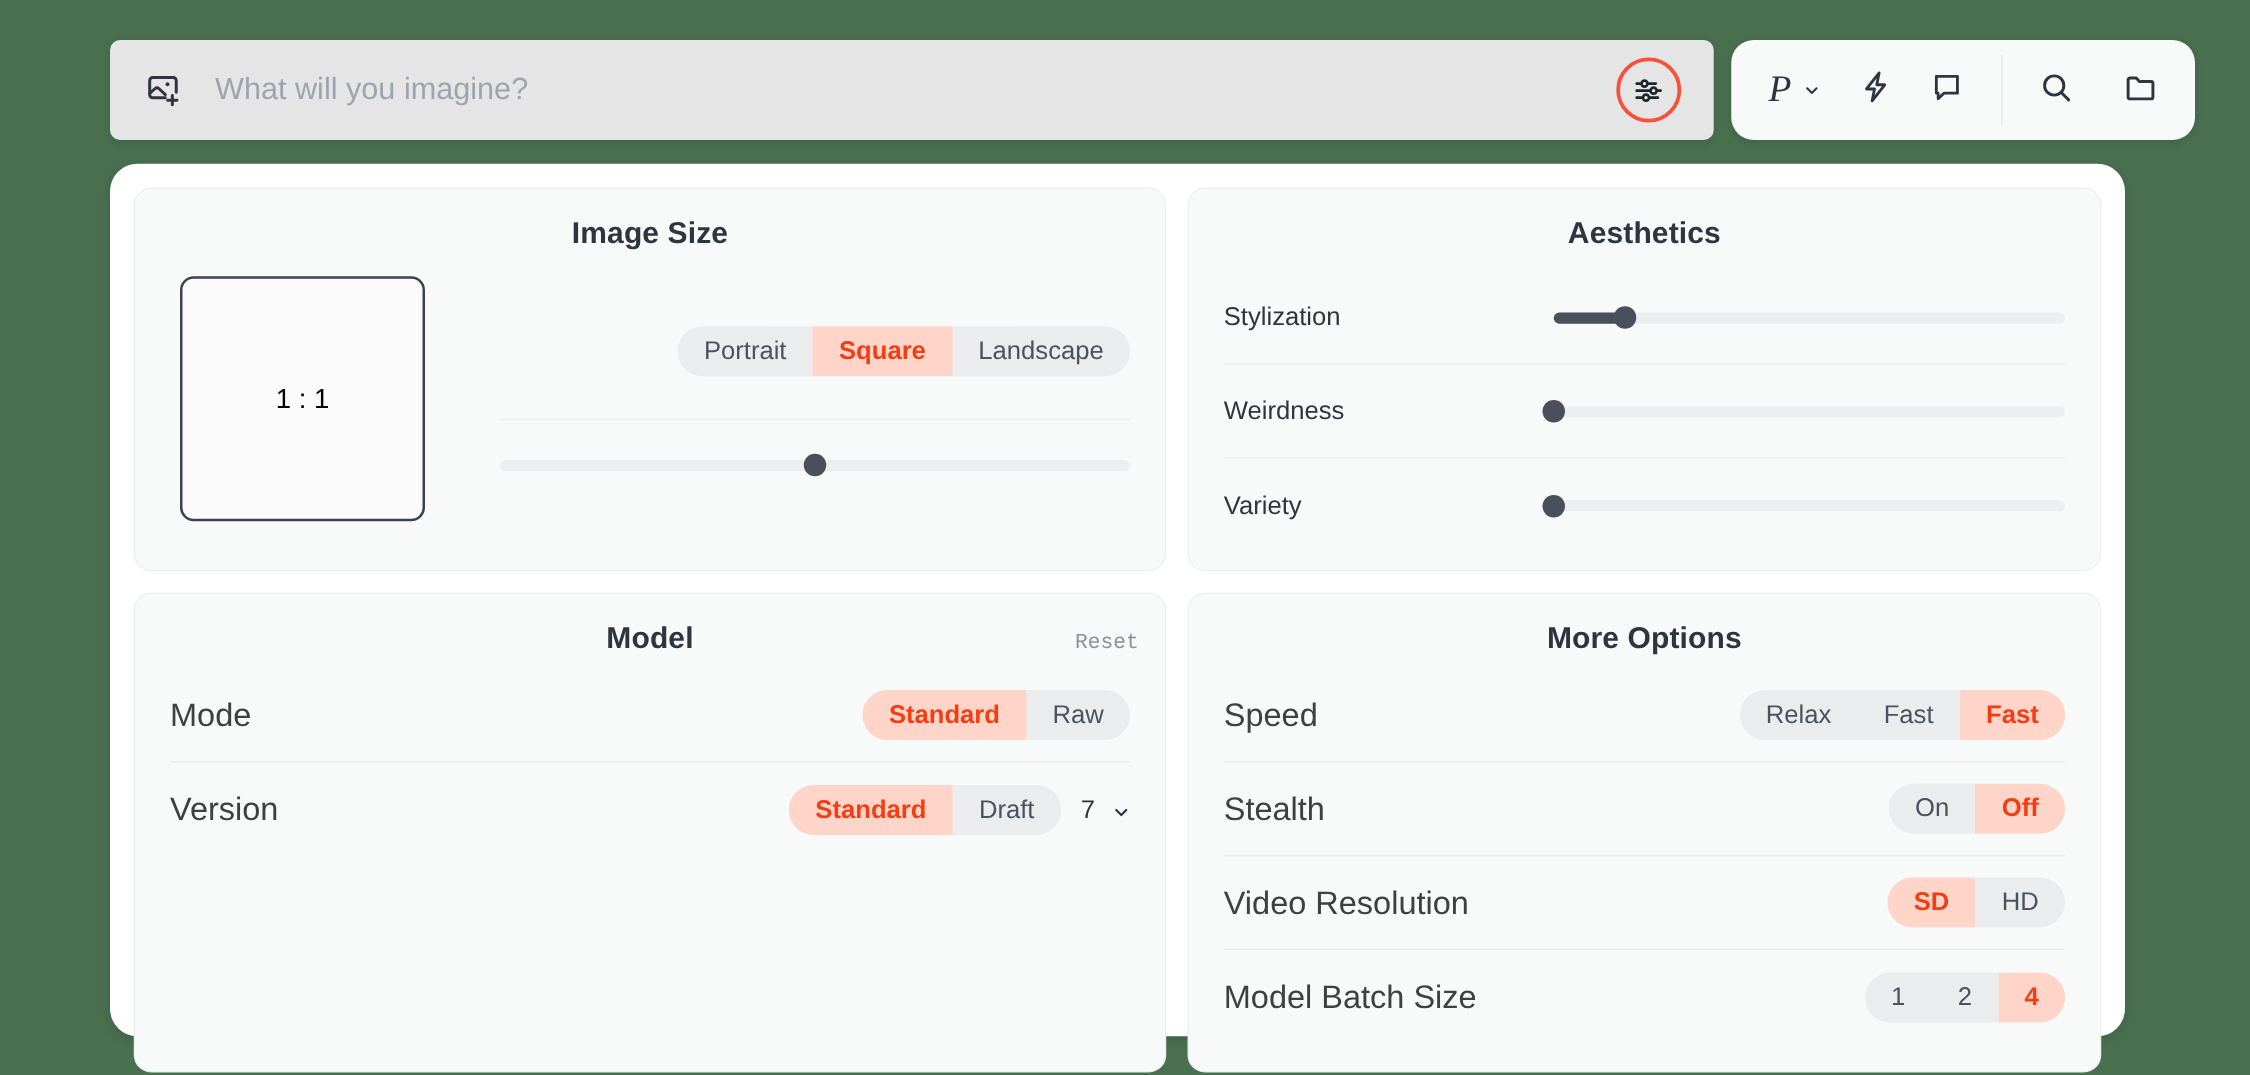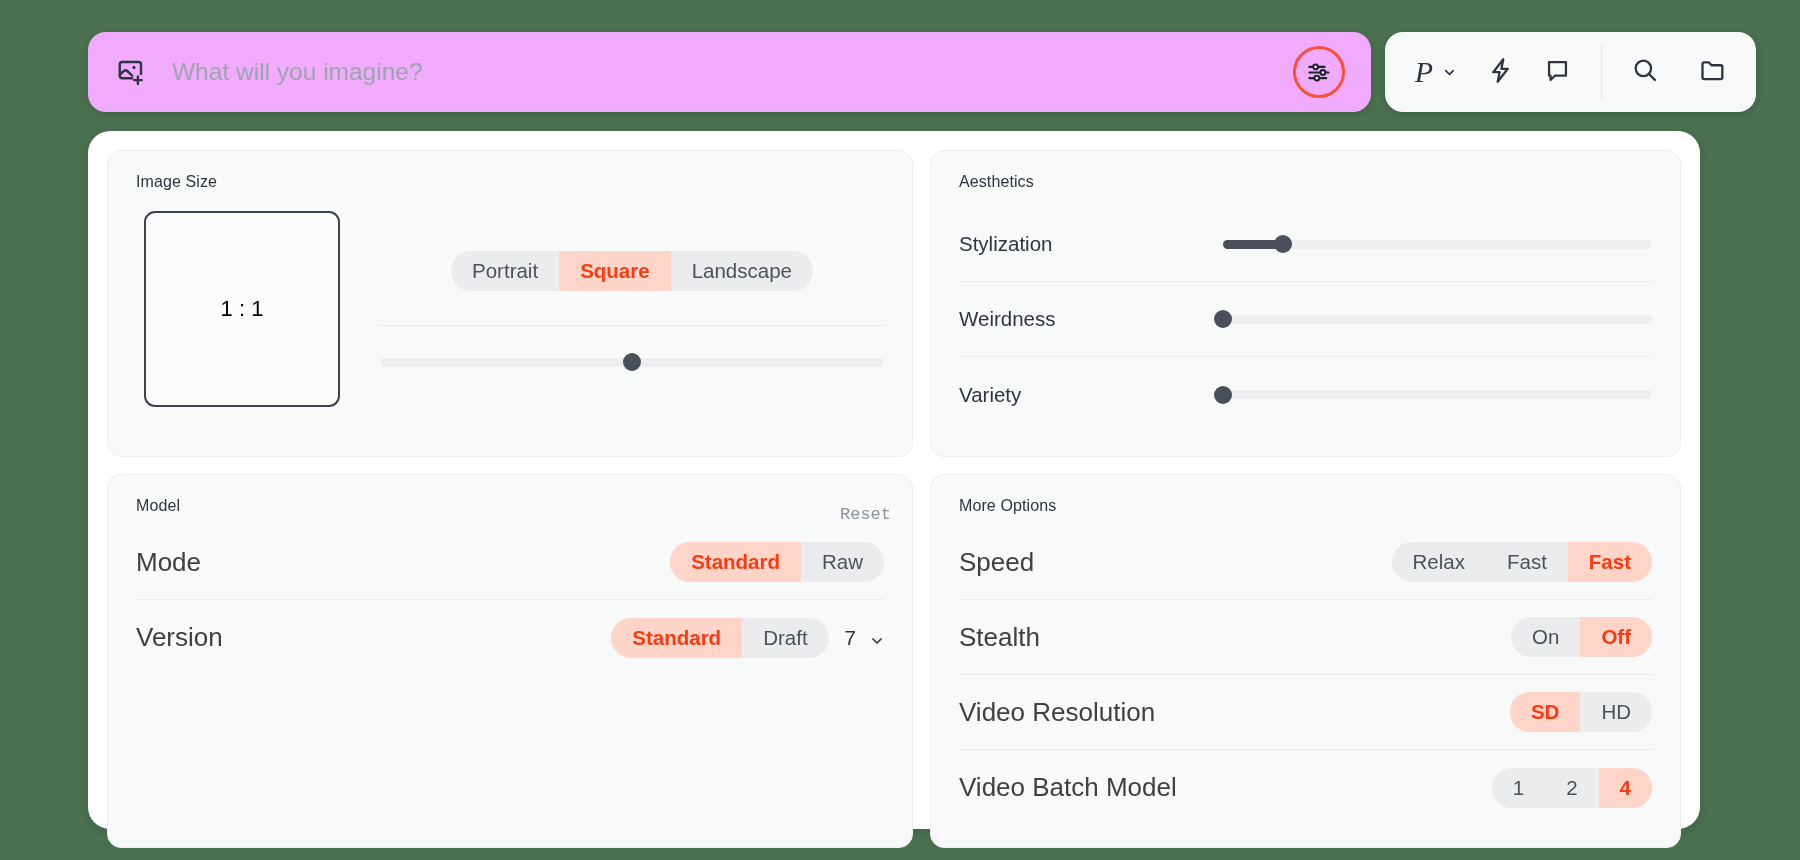--- a/index.html
+++ b/index.html
@@ -29,22 +29,22 @@
     left: 88px;
     top: 32px;
     display: flex;
     align-items: stretch;
     gap: 14px;
   }
 
   .prompt-bar {
     width: 1283px;
     height: 80px;
-    background: #f0abfc;
-    border-radius: 18px;
+    background: #e5e5e5;
+    border-radius: 8px;
     display: flex;
     align-items: center;
     padding: 0 16px 0 26px;
     box-shadow: 0 2px 7px rgba(0,0,0,0.13);
   }
 
   .prompt-img-icon {
     width: 34px;
     height: 34px;
     flex: 0 0 34px;
@@ -144,23 +144,24 @@
 
   .card {
     background: #f8f9f9;
     border: 1px solid #eceef0;
     border-radius: 14px;
     padding: 22px 28px;
     position: relative;
   }
 
   .card-title {
-    font-size: 16px;
-    color: #2f3440;
-    font-weight: 400;
+    text-align: center;
+    font-size: 24px;
+    color: #2f3440;
+    font-weight: 700;
     letter-spacing: 0.1px;
   }
 
   .reset-link {
     position: absolute;
     right: 21px;
     top: 30px;
     font-size: 17px;
     color: #8c929c;
     cursor: pointer;
@@ -183,25 +184,25 @@
     background: #fbfbfb;
     display: flex;
     align-items: center;
     justify-content: center;
     font-size: 22px;
     color: #000000;
   }
 
   .size-right {
     flex: 1 1 auto;
-    padding-left: 40px;
+    padding-left: 60px;
     padding-top: 40px;
     display: flex;
     flex-direction: column;
-    align-items: center;
+    align-items: flex-end;
   }
 
   
   .seg {
     display: inline-flex;
     background: #ebecee;
     border-radius: 999px;
     overflow: hidden;
     height: 40px;
   }
@@ -518,21 +519,21 @@
 
         <div class="opt-row">
           <div class="opt-label">Video Resolution</div>
           <div class="seg">
             <div class="seg-item active">SD</div>
             <div class="seg-item">HD</div>
           </div>
         </div>
 
         <div class="opt-row last">
-          <div class="opt-label">Video Batch Model</div>
+          <div class="opt-label">Model Batch Size</div>
           <div class="seg">
             <div class="seg-item">1</div>
             <div class="seg-item">2</div>
             <div class="seg-item active">4</div>
           </div>
         </div>
 
       </div>
     </div>
 

